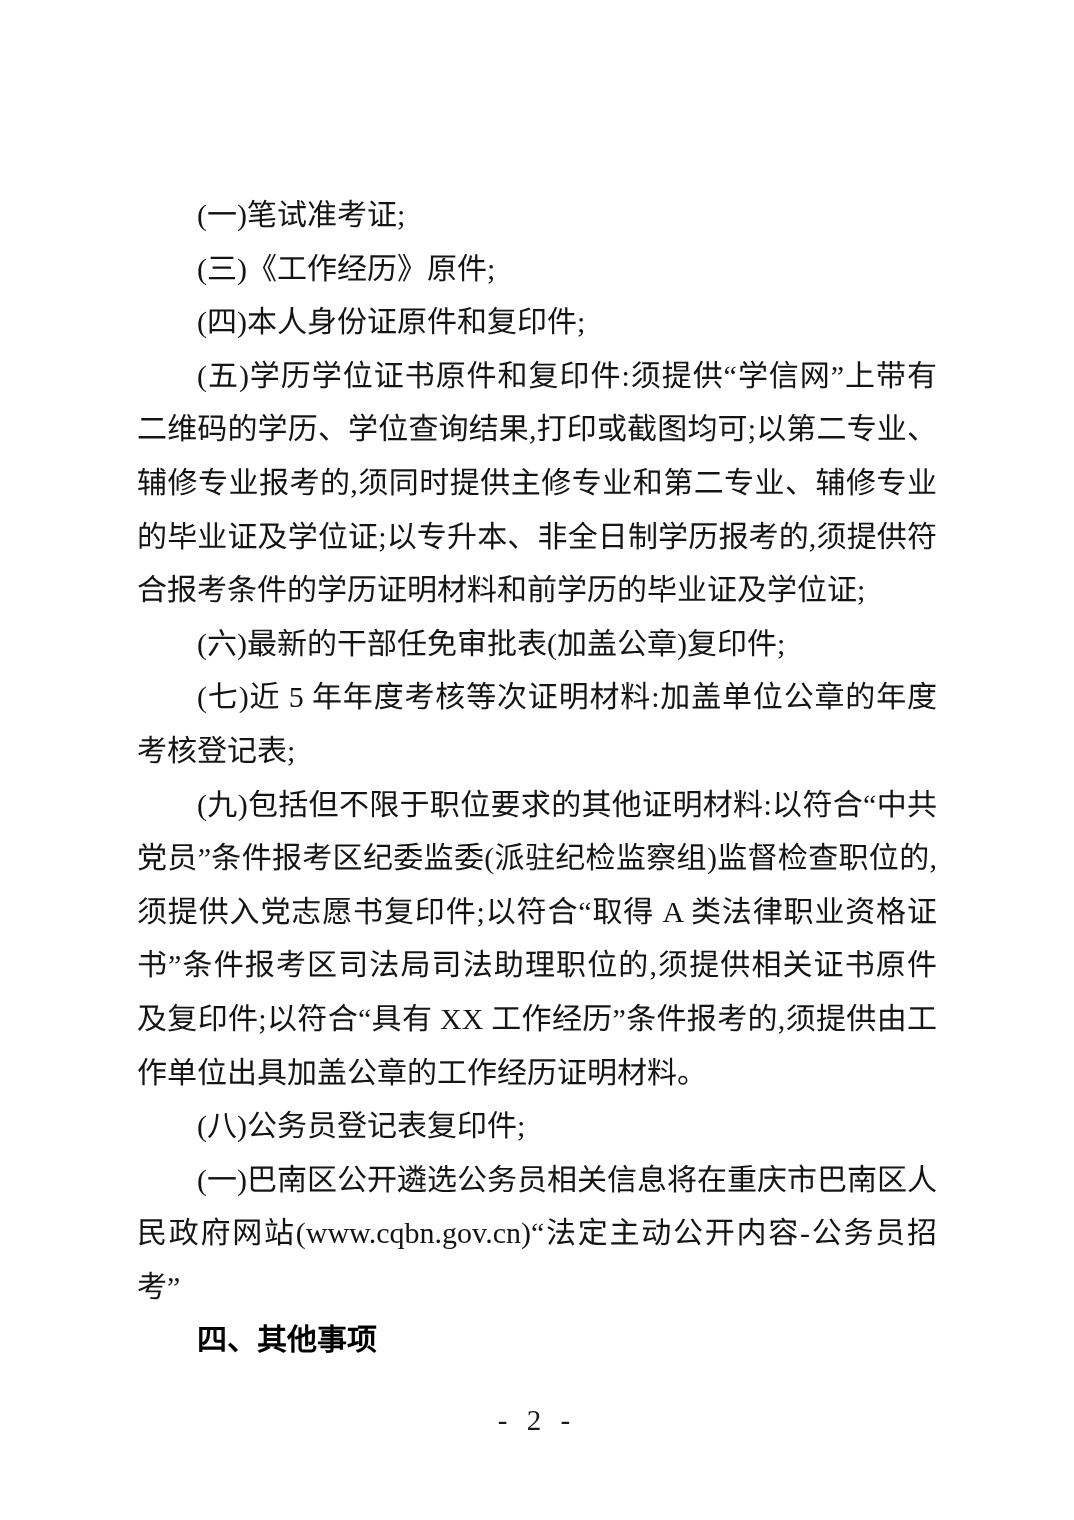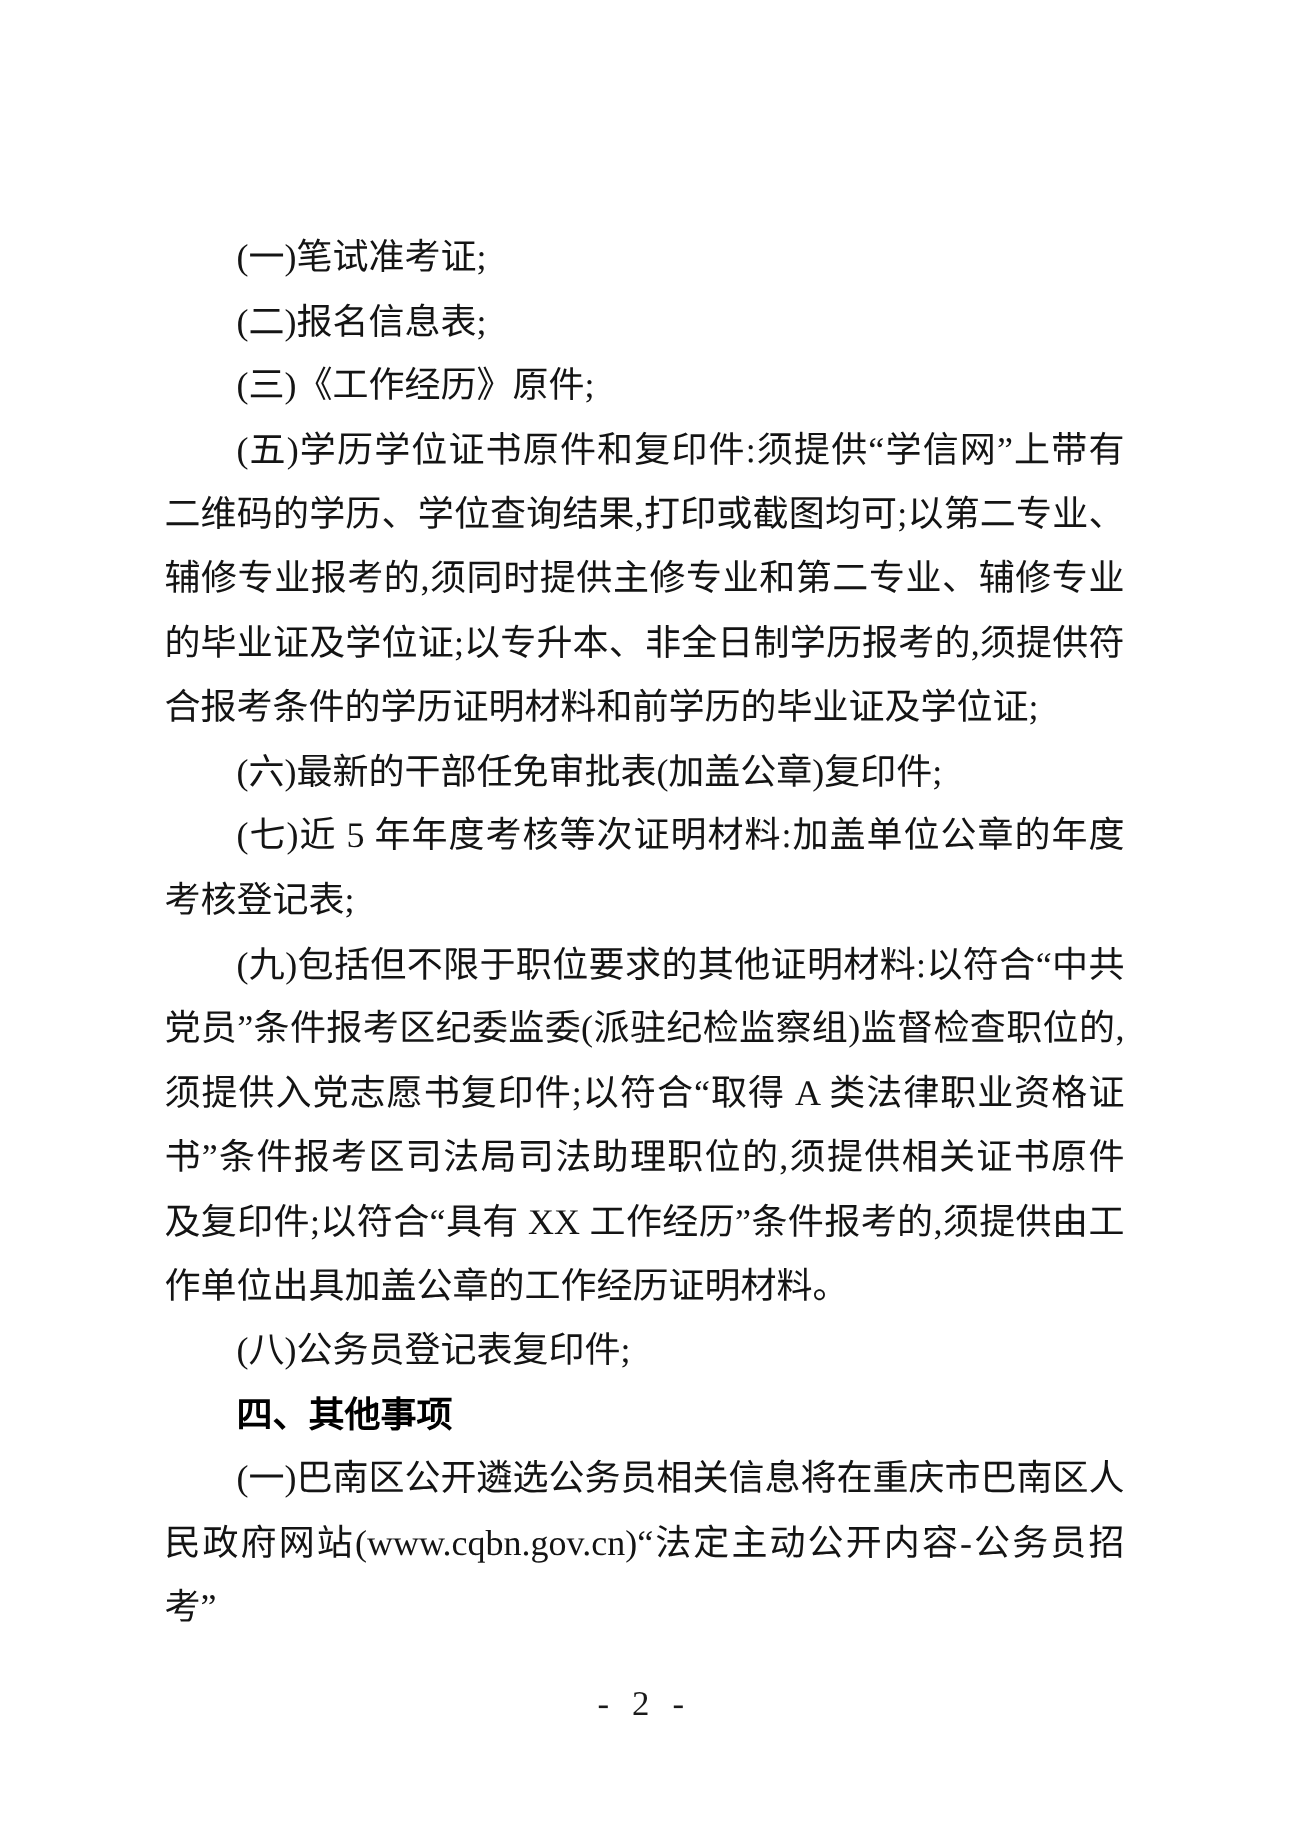--- a/index.html
+++ b/index.html
@@ -48,24 +48,24 @@
     color: #1a1a1a;
     letter-spacing: 6px;
   }
 </style>
 </head>
 <body>
 
 <div class="page">
   <div class="doc-body">
     <p class="para">(一)笔试准考证;</p>
-    <p class="para">(二)报名信息表;</p>
     <p class="para">(三)《工作经历》原件;</p>
+    <p class="para">(四)本人身份证原件和复印件;</p>
     <p class="para">(五)学历学位证书原件和复印件:须提供“学信网”上带有二维码的学历、学位查询结果,打印或截图均可;以第二专业、辅修专业报考的,须同时提供主修专业和第二专业、辅修专业的毕业证及学位证;以专升本、非全日制学历报考的,须提供符合报考条件的学历证明材料和前学历的毕业证及学位证;</p>
     <p class="para">(六)最新的干部任免审批表(加盖公章)复印件;</p>
     <p class="para">(七)近 5 年年度考核等次证明材料:加盖单位公章的年度考核登记表;</p>
     <p class="para">(九)包括但不限于职位要求的其他证明材料:以符合“中共党员”条件报考区纪委监委(派驻纪检监察组)监督检查职位的,须提供入党志愿书复印件;以符合“取得 A 类法律职业资格证书”条件报考区司法局司法助理职位的,须提供相关证书原件及复印件;以符合“具有 XX 工作经历”条件报考的,须提供由工作单位出具加盖公章的工作经历证明材料。</p>
     <p class="para">(八)公务员登记表复印件;</p>
+    <p class="para">(一)巴南区公开遴选公务员相关信息将在重庆市巴南区人民政府网站(www.cqbn.gov.cn)“法定主动公开内容-公务员招考”</p>
     <p class="para heading">四、其他事项</p>
-    <p class="para">(一)巴南区公开遴选公务员相关信息将在重庆市巴南区人民政府网站(www.cqbn.gov.cn)“法定主动公开内容-公务员招考”</p>
   </div>
   <div class="page-footer">- 2 -</div>
 </div>
 
 </body></html>

